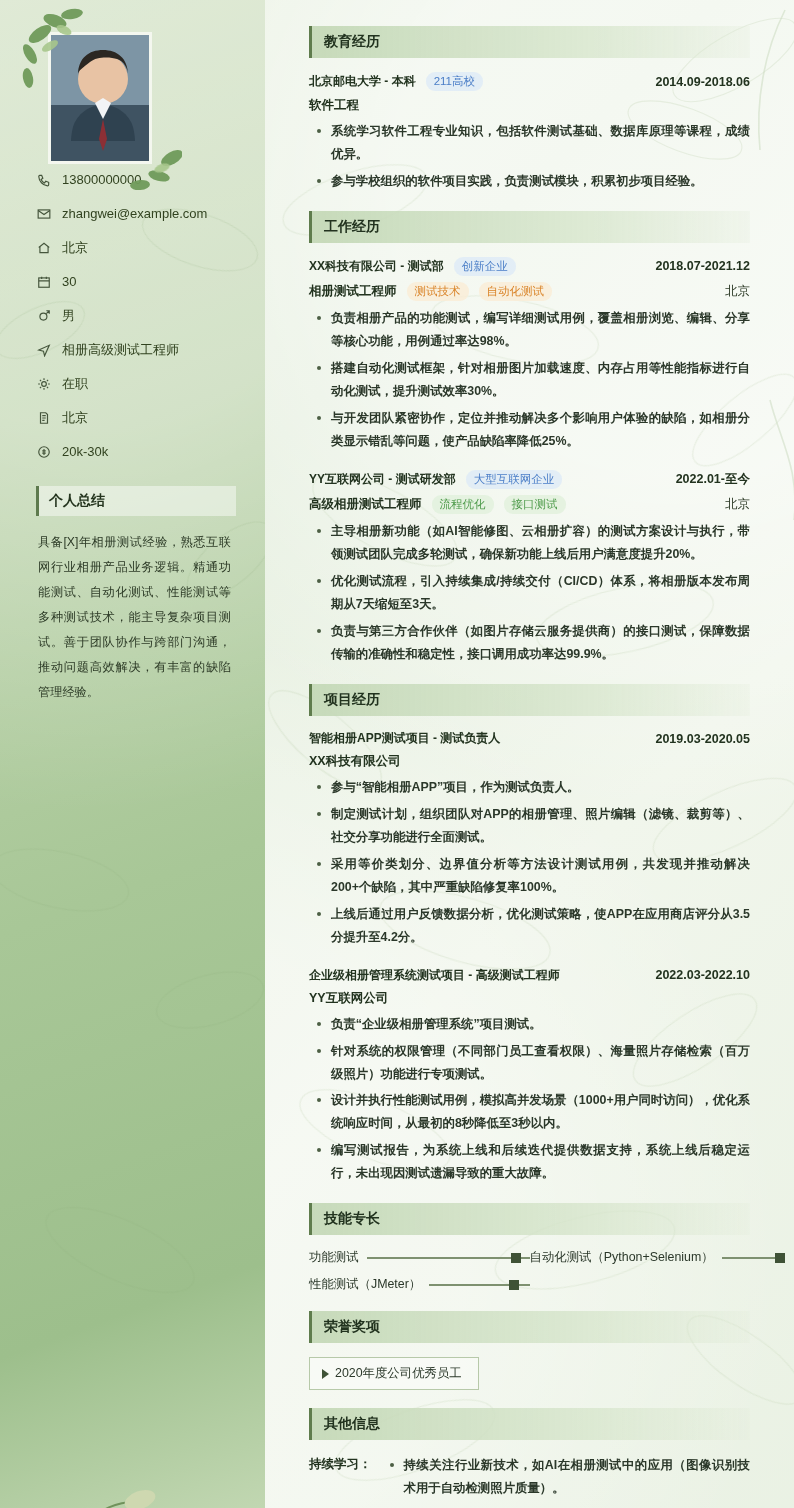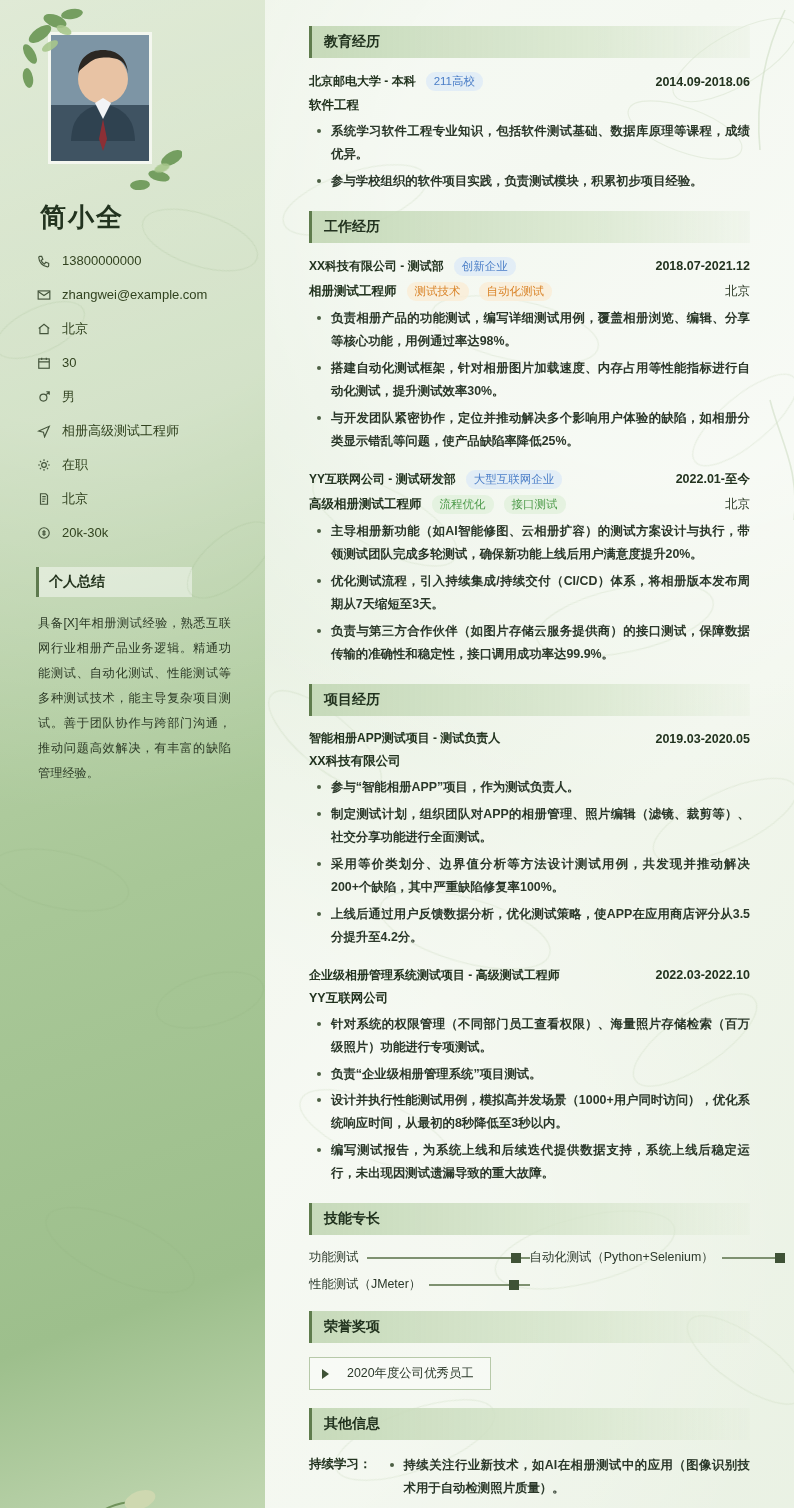--- a/index.html
+++ b/index.html
@@ -80,21 +80,21 @@
   .contact-row .ic {
     width: 16px; height: 16px;
     flex: 0 0 16px;
     display:flex; align-items:center; justify-content:center;
     color:#45553c;
   }
   .contact-row .ic svg { width:14px; height:14px; display:block; }
 
   .side-section-title {
     margin: 26px 0 14px 36px;
-    width: 156px;
+    width: 200px;
     background: rgba(255,255,255,0.45);
     border-left: 3px solid #5e7a4e;
     padding: 6px 10px;
     font-size: 14px;
     font-weight: bold;
     color: #25351f;
   }
   .summary {
     margin: 0 34px 0 38px;
     font-size: 12.2px;
@@ -190,21 +190,21 @@
     top: -4px;
     width: 10px; height: 10px;
     background: #3f5236;
     transform: translateX(-50%);
   }
 
   
   .award {
     display: inline-flex;
     align-items: center;
-    gap: 18px;
+    gap: 6px;
     border: 1px solid #b7c9a9;
     background: rgba(255,255,255,.35);
     padding: 7px 16px 7px 12px;
     font-size: 12.4px;
     color: #2b382a;
   }
   .tri {
     width: 0; height: 0;
     border-left: 7px solid #3f5236;
     border-top: 5px solid transparent;
@@ -258,21 +258,20 @@
           <ellipse cx="118" cy="177" rx="10" ry="5" transform="rotate(-5 118 177)"></ellipse>
         </g>
         <g fill="#a8c78c" opacity=".9">
           <ellipse cx="28" cy="38" rx="9" ry="4" transform="rotate(-30 28 38)"></ellipse>
           <ellipse cx="42" cy="22" rx="8" ry="4" transform="rotate(25 42 22)"></ellipse>
           <ellipse cx="140" cy="160" rx="8" ry="4" transform="rotate(-20 140 160)"></ellipse>
         </g>
       </svg>
     </div>
 
-    <div class="name">简小全</div>
 
     <div class="contact">
 
       <div class="contact-row">
         <span class="ic">
           <svg viewBox="0 0 24 24" fill="none" stroke="currentColor" stroke-width="2">
               <path d="M4 4h4l2 5-3 2a12 12 0 006 6l2-3 5 2v4a2 2 0 01-2 2A17 17 0 013 6a2 2 0 012-2z"></path>
             </svg>
         </span>
         <span>13800000000</span>
@@ -494,22 +493,22 @@
 
       <div class="entry">
         <div class="entry-row">
           <div class="entry-left">
             <span class="entry-title">企业级相册管理系统测试项目 - 高级测试工程师</span>
           </div>
           <span class="entry-date">2022.03-2022.10</span>
         </div>
         <div class="plain-line">YY互联网公司</div>
         <ul class="bullets">
+          <li>负责“企业级相册管理系统”项目测试。</li>
           <li>针对系统的权限管理（不同部门员工查看权限）、海量照片存储检索（百万级照片）功能进行专项测试。</li>
-          <li>负责“企业级相册管理系统”项目测试。</li>
           <li>设计并执行性能测试用例，模拟高并发场景（1000+用户同时访问），优化系统响应时间，从最初的8秒降低至3秒以内。</li>
           <li>编写测试报告，为系统上线和后续迭代提供数据支持，系统上线后稳定运行，未出现因测试遗漏导致的重大故障。</li>
         </ul>
       </div>
     </section>
 
     <section class="section">
       <div class="sec-head">技能专长</div>
       <div class="skills">
         <div class="skill">

